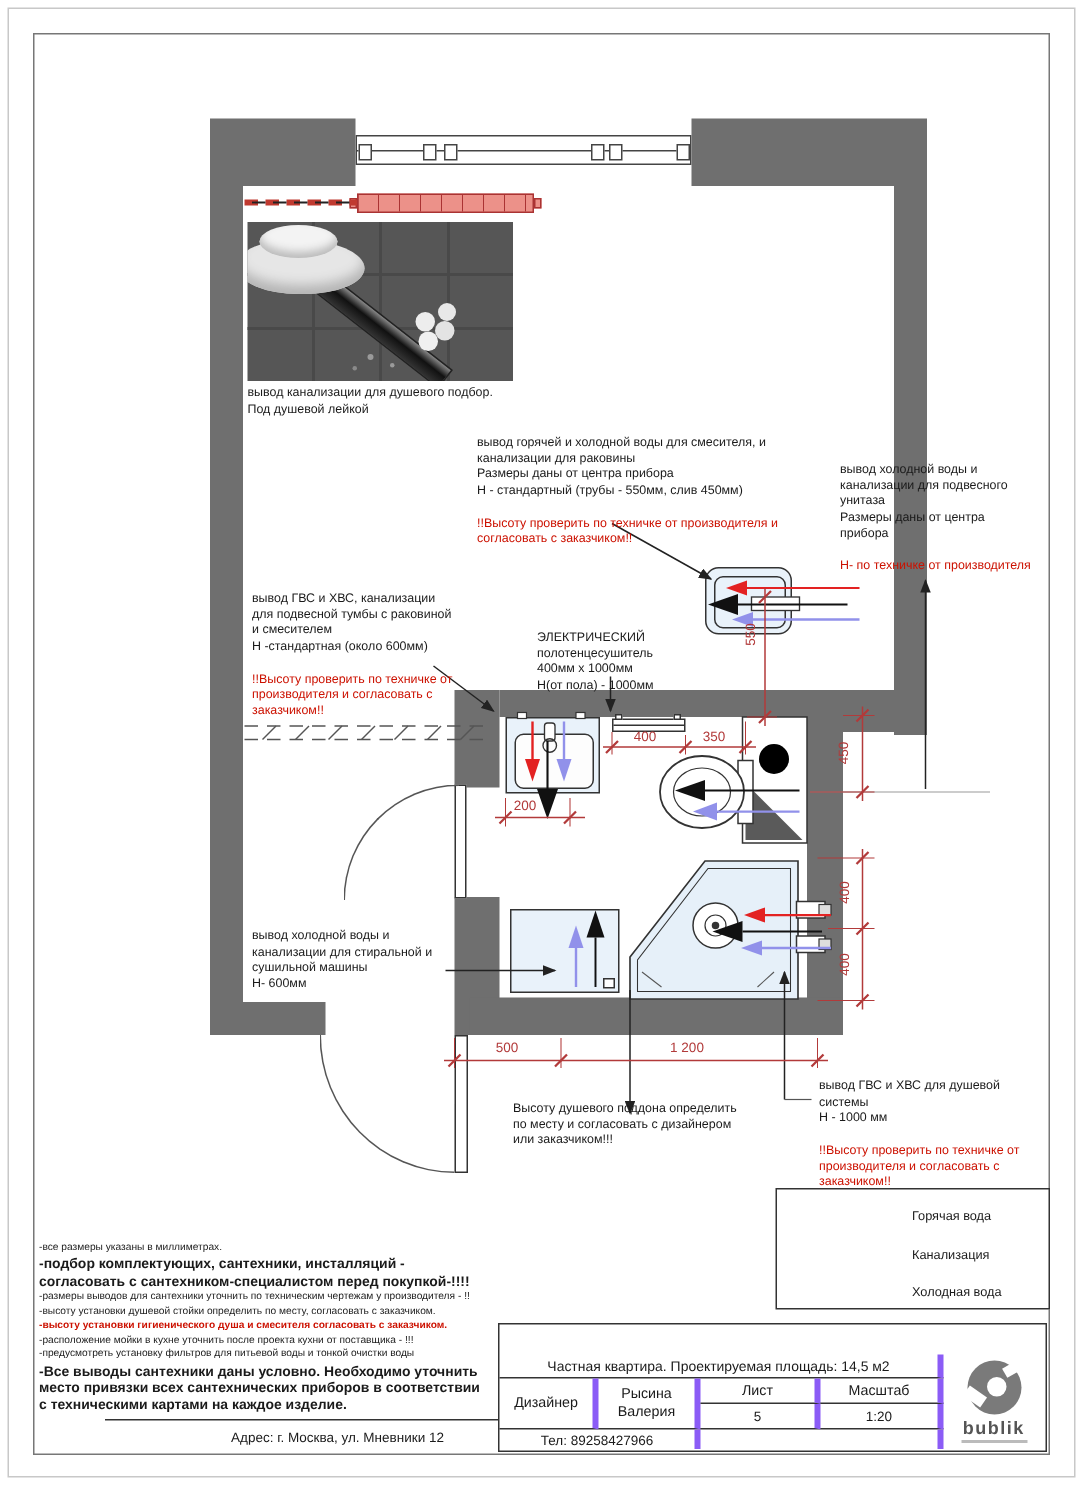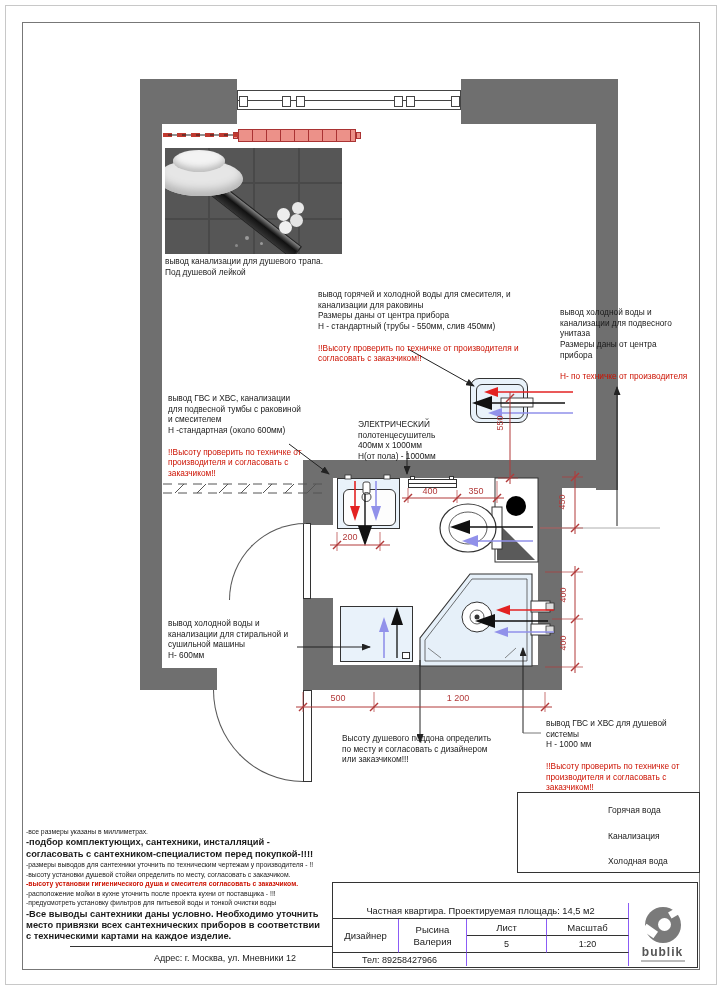--- a/index.html
+++ b/index.html
@@ -8,21 +8,21 @@
   .outer-border{position:absolute;left:5px;top:5px;width:710px;height:978px;border:1px solid #c8c8c8;}
   .frame{position:absolute;left:22px;top:22px;width:676px;height:946px;border:1px solid #777;}
   .wall{position:absolute;background:#6f6f6f;}
   .fix{position:absolute;background:#e9f2fa;border:1px solid #333;box-sizing:border-box;}
   .ann{position:absolute;font-size:8.3px;line-height:1.3;white-space:pre-line;}
   .ann .red, .red{color:#cc1100;margin-top:18px;}
   .dim{position:absolute;font-size:9px;color:#b23a3a;text-align:center;}
   .dim-v{transform:rotate(-90deg);transform-origin:center;}
   .arc{position:absolute;box-sizing:border-box;}
   svg{position:absolute;left:0;top:0;}
-  .cell{position:absolute;box-sizing:border-box;border-right:1px solid #8b5cf6;border-bottom:1px solid #333;
+  .cell{position:absolute;box-sizing:border-box;border-right:4px solid #8b5cf6;border-bottom:1px solid #333;
         display:flex;align-items:center;justify-content:center;text-align:center;}
   .note{margin:0 7px 1px 0;}
   .note.small{font-size:6.8px;line-height:1.25;}
   .note.big{font-size:9.3px;font-weight:bold;line-height:1.22;}
   .photo-el{position:absolute;}
 </style>
 </head>
 <body>
 
 <div id="page">
@@ -252,21 +252,21 @@
     <div class="photo-el" style="left:8px;top:2px;width:52px;height:22px;background:#f3f3f3;border-radius:50%;box-shadow:inset 0 -4px 6px #bbb;"></div>
     <div class="photo-el" style="left:112px;top:60px;width:13px;height:13px;background:#ededed;border-radius:50%;"></div>
     <div class="photo-el" style="left:125px;top:66px;width:13px;height:13px;background:#e3e3e3;border-radius:50%;"></div>
     <div class="photo-el" style="left:114px;top:73px;width:13px;height:13px;background:#f0f0f0;border-radius:50%;"></div>
     <div class="photo-el" style="left:127px;top:54px;width:12px;height:12px;background:#e8e8e8;border-radius:50%;"></div>
     <div class="photo-el" style="left:80px;top:88px;width:4px;height:4px;background:#9a9a9a;border-radius:50%;"></div>
     <div class="photo-el" style="left:95px;top:94px;width:3px;height:3px;background:#9a9a9a;border-radius:50%;"></div>
     <div class="photo-el" style="left:70px;top:96px;width:3px;height:3px;background:#8a8a8a;border-radius:50%;"></div>
   </div>
 
-  <div class="ann" style="left:165px;top:256px;width:190px;">вывод канализации для душевого трапа.
+  <div class="ann" style="left:165px;top:256px;width:190px;">вывод канализации для душевого подбор.
 Под душевой лейкой</div>
 
   <div class="ann" style="left:318px;top:278px;width:240px;">
     <span>вывод горячей и холодной воды для смесителя, и
 канализации для раковины
 Размеры даны от центра прибора
 Н - стандартный (трубы - 550мм, слив 450мм)</span><br>
     <span class="red">!!Высоту проверить по техничке от производителя и
 согласовать с заказчиком!!</span>
   </div>

